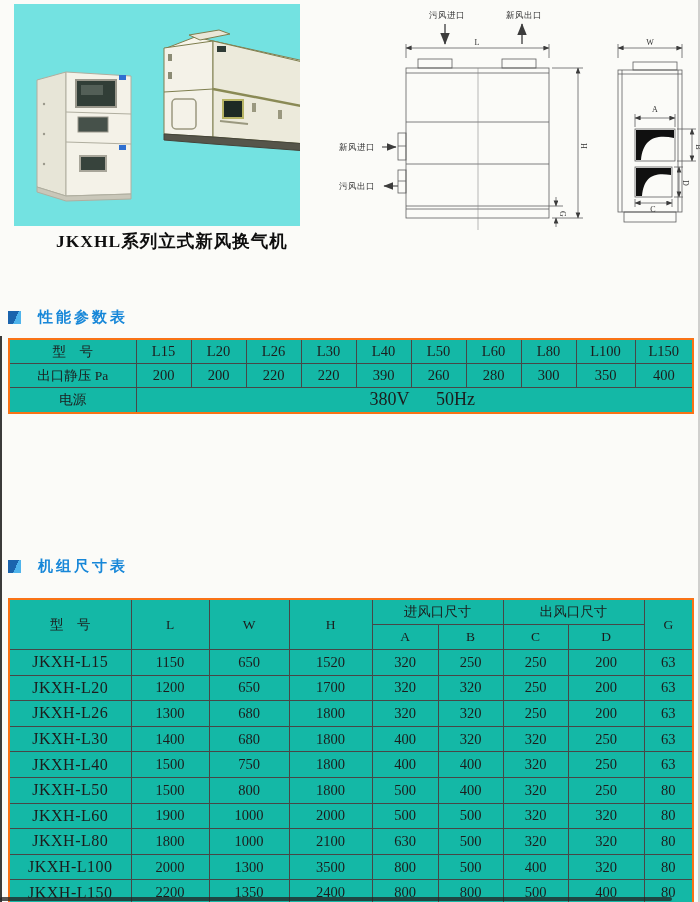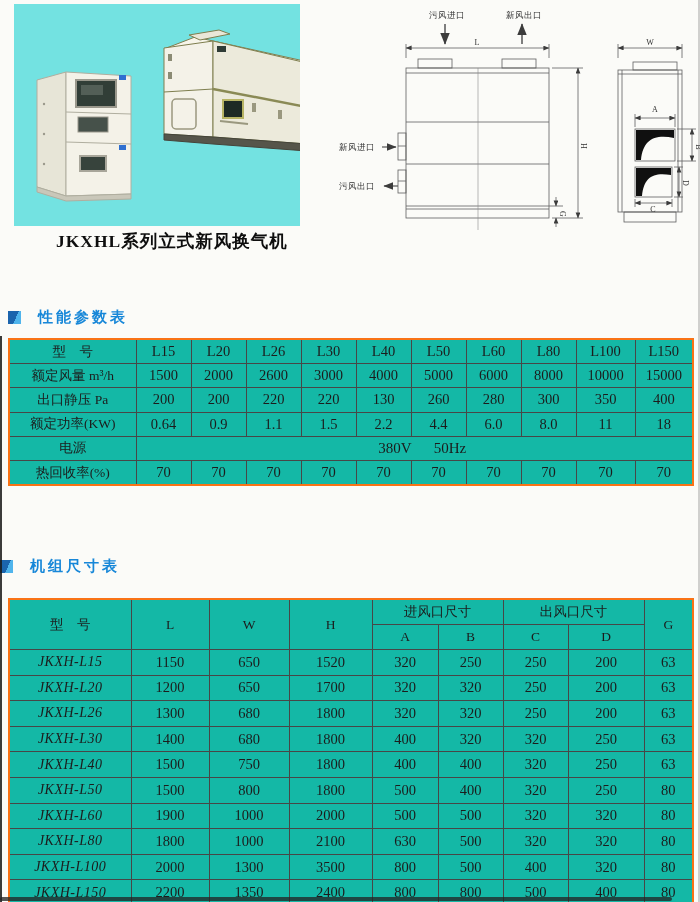--- a/index.html
+++ b/index.html
@@ -24,37 +24,37 @@
   .cn{font-size:8.5px;letter-spacing:.5px;}
   .dimtxt{font-size:8px;}
 
   .caption{
     position:absolute;left:56px;top:229px;
     font-size:17.5px;font-weight:bold;letter-spacing:1px;color:#0e0e0e;
   }
 
   .section{position:absolute;display:flex;align-items:center;gap:17px;}
   .section.s1{left:8px;top:302px;margin-top:6px;}
-  .section.s2{left:0;top:557px;}
+  .section.s2{left:8px;top:557px;}
   .bullet{width:13px;height:13px;background:linear-gradient(115deg,#1b64ad 58%,#4fb4ec 58%);}
   .section-label{
     color:#1787d8;font-weight:bold;font-size:15px;letter-spacing:3px;
     font-family:"Liberation Sans","DejaVu Sans",sans-serif;
   }
 
   table{border-collapse:collapse;table-layout:fixed;position:absolute;background:#14b8a6;border:2px solid #f97316;}
   td,th{border:1px solid #474747;text-align:center;vertical-align:middle;padding:0;overflow:hidden;font-weight:normal;}
   .perf{left:8px;top:338px;width:684px;}
   .perf td{font-size:14.5px;height:23.2px;}
   .perf td.rowlabel{font-size:13.5px;}
-  .perf td.merged{white-space:pre;font-size:15px;padding-left:16px;}
+  .perf td.merged{white-space:pre;font-size:18px;padding-left:16px;}
   .dim{left:8px;top:598px;width:684px;}
   .dim th{font-size:13.5px;height:24px;}
   .dim td{font-size:14.5px;height:24.6px;}
-  .dim td.rowlabel{font-size:14px;letter-spacing:.5px;font-style:italic;}
+  .dim td.rowlabel{font-size:16px;letter-spacing:.5px;}
 </style>
 </head>
 <body>
 
 <div class="photo">
   <svg width="286" height="222" viewBox="0 0 286 222">
 
     <g stroke="#7e7e4e" stroke-width="1">
       <polygon points="150,45 181,33 290,57 258,70" fill="#f7f5ea"></polygon>
       <polygon points="175,31 205,26 216,30 186,36" fill="#e9e7d8"></polygon>
@@ -206,74 +206,35 @@
         <td>L26</td>
         <td>L30</td>
         <td>L40</td>
         <td>L50</td>
         <td>L60</td>
         <td>L80</td>
         <td>L100</td>
         <td>L150</td>
       </tr>
       <tr>
-        <td class="rowlabel">额定风量 m³/h</td>
-        <td>1500</td>
-        <td>2000</td>
-        <td>2600</td>
-        <td>3000</td>
-        <td>4000</td>
-        <td>5000</td>
-        <td>6000</td>
-        <td>8000</td>
-        <td>10000</td>
-        <td>15000</td>
-      </tr>
-      <tr>
         <td class="rowlabel">出口静压 Pa</td>
         <td>200</td>
         <td>200</td>
         <td>220</td>
         <td>220</td>
-        <td>130</td>
+        <td>390</td>
         <td>260</td>
         <td>280</td>
         <td>300</td>
         <td>350</td>
         <td>400</td>
       </tr>
       <tr>
-        <td class="rowlabel">额定功率(KW)</td>
-        <td>0.64</td>
-        <td>0.9</td>
-        <td>1.1</td>
-        <td>1.5</td>
-        <td>2.2</td>
-        <td>4.4</td>
-        <td>6.0</td>
-        <td>8.0</td>
-        <td>11</td>
-        <td>18</td>
-      </tr>
-      <tr>
         <td class="rowlabel">电源</td>
         <td colspan="10" class="merged">380V      50Hz</td>
-      </tr>
-      <tr>
-        <td class="rowlabel">热回收率(%)</td>
-        <td>70</td>
-        <td>70</td>
-        <td>70</td>
-        <td>70</td>
-        <td>70</td>
-        <td>70</td>
-        <td>70</td>
-        <td>70</td>
-        <td>70</td>
-        <td>70</td>
       </tr>
     </tbody>
 </table>
 
 <div class="section s2">
   <span class="bullet"></span>
   <span class="section-label">机组尺寸表</span>
 </div>
 
 <table class="dim">

